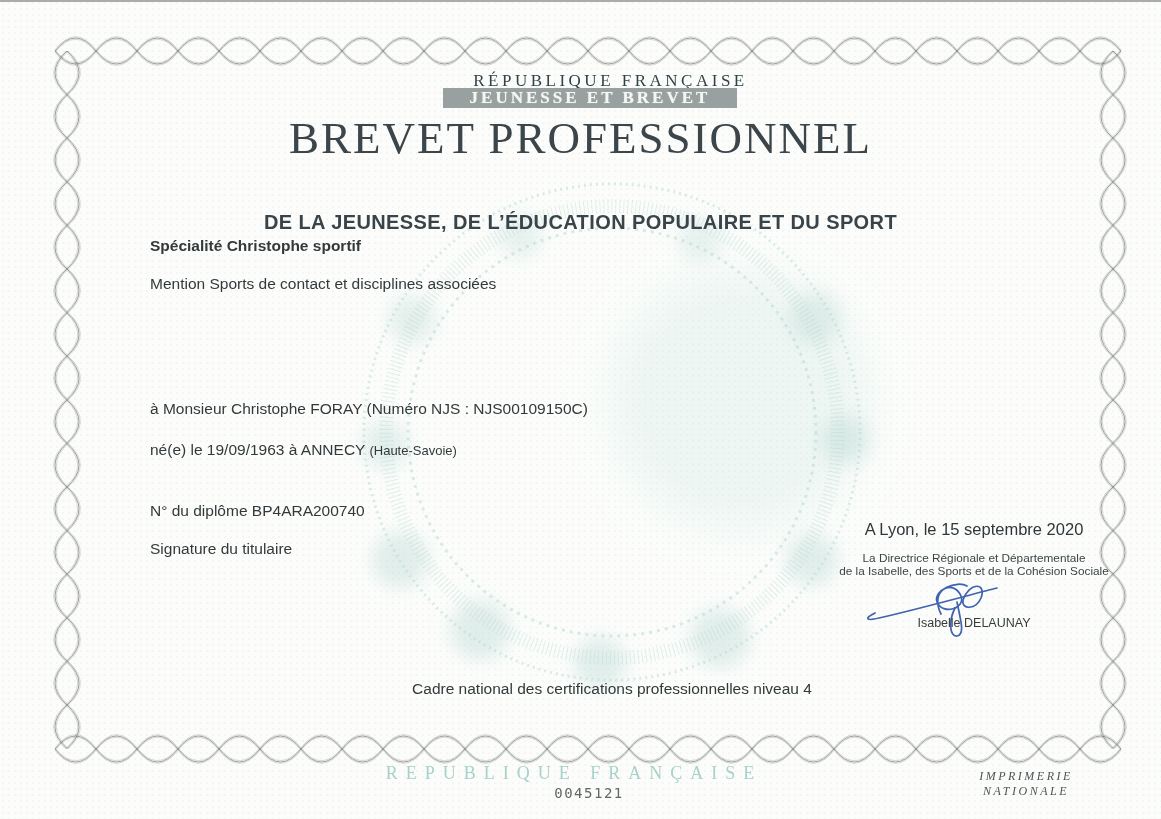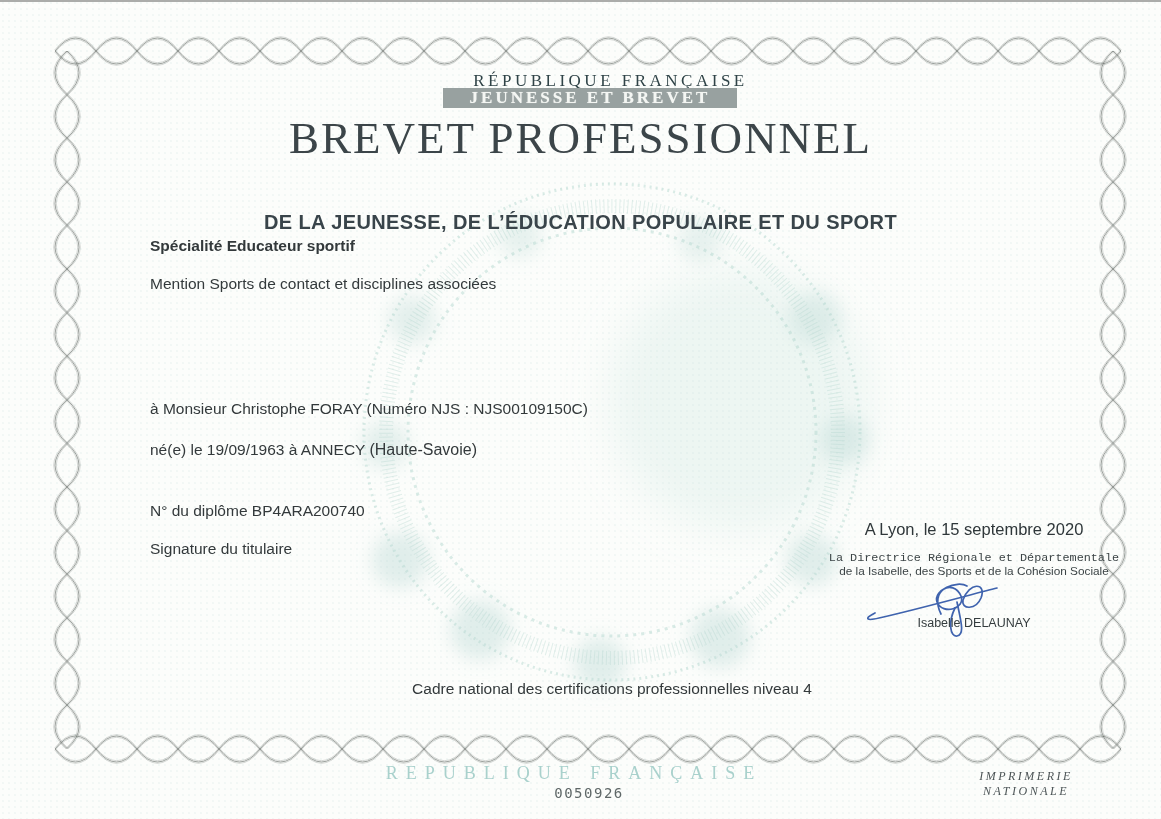--- a/index.html
+++ b/index.html
@@ -21,25 +21,25 @@
   .ministry-bar{top:88px;left:443px;width:294px;height:20px;background:#98a1a0;
     line-height:20px;text-align:center;font-family:"Liberation Serif",serif;font-weight:bold;
     font-size:17px;letter-spacing:3px;color:#f4f6f3;text-shadow:0 0 1px rgba(255,255,255,.6);}
   .main-title{top:112px;left:0;width:1161px;font-family:"Liberation Serif",serif;
     font-size:45px;letter-spacing:2px;color:#3c4549;font-weight:400;}
   .sub-title{top:167px;left:0;width:1161px;font-family:Liberation Sans, sans-serif;
     font-size:20px;font-weight:bold;letter-spacing:.4px;color:#39444a;margin-top:44px;}
   
   .fline{left:150px;font-size:15.5px;color:#33393b;white-space:nowrap;}
   .bold{font-weight:bold;}
-  .small-sub{font-size:16px;}
+  .small-sub{font-size:13px;}
   
   .sig-block{left:828px;width:292px;text-align:center;}
   .place-date{top:520px;font-size:16.5px;color:#2f373a;}
-  .role1{top:551px;font-size:11.8px;color:#3c4446;font-family:Liberation Mono, monospace;}
+  .role1{top:551px;font-size:11.8px;color:#3c4446;}
   .role2{top:564px;font-size:11.8px;color:#3c4446;}
   .signatory{top:616px;font-size:12.5px;color:#343c3e;}
   .sig-svg{top:570px;left:845px;}
   
   .cadre{top:680px;left:412px;width:400px;font-size:15.5px;color:#33393b;white-space:nowrap;}
   .rf-faint{top:763px;left:354px;width:440px;font-family:"Liberation Serif",serif;
     font-size:18px;letter-spacing:8px;color:rgba(148,198,193,0.8);}
   .serial{top:785px;left:489px;width:200px;font-family:"DejaVu Sans Mono",monospace;
     font-size:14px;letter-spacing:1.5px;color:#5f6767;}
   .imprimerie{top:769px;left:938px;width:176px;font-family:"Liberation Serif",serif;
@@ -104,21 +104,21 @@
         <path d="M 1114.3 51 q -24 21.8 0 43.6 q 24 21.8 0 43.6 q -24 21.8 0 43.6 q 24 21.8 0 43.6 q -24 21.8 0 43.6 q 24 21.8 0 43.6 q -24 21.8 0 43.6 q 24 21.8 0 43.6 q -24 21.8 0 43.6 q 24 21.8 0 43.6 q -24 21.8 0 43.6 q 24 21.8 0 43.6 q -24 21.8 0 43.6 q 24 21.8 0 43.6 q -24 21.8 0 43.6 q 24 21.8 0 43.6" fill="none" stroke="#666c68" stroke-width="0.75" opacity="0.35"></path>
         <path d="M 1114.3 51 q 24 21.8 0 43.6 q -24 21.8 0 43.6 q 24 21.8 0 43.6 q -24 21.8 0 43.6 q 24 21.8 0 43.6 q -24 21.8 0 43.6 q 24 21.8 0 43.6 q -24 21.8 0 43.6 q 24 21.8 0 43.6 q -24 21.8 0 43.6 q 24 21.8 0 43.6 q -24 21.8 0 43.6 q 24 21.8 0 43.6 q -24 21.8 0 43.6 q 24 21.8 0 43.6 q -24 21.8 0 43.6" fill="none" stroke="#666c68" stroke-width="0.75" opacity="0.35"></path>
       </g>
   </svg>
 
   <div class="abs ctr rf-header">RÉPUBLIQUE FRANÇAISE</div>
   <div class="abs ministry-bar">JEUNESSE ET BREVET</div>
   <div class="abs ctr main-title">BREVET PROFESSIONNEL</div>
   <div class="abs ctr sub-title">DE LA JEUNESSE, DE L’ÉDUCATION POPULAIRE ET DU SPORT</div>
 
-  <div class="abs fline bold" style="top:237px">Spécialité Educateur sportif</div>
+  <div class="abs fline bold" style="top:237px">Spécialité Christophe sportif</div>
   <div class="abs fline" style="top:275px">Mention Sports de contact et disciplines associées</div>
   <div class="abs fline" style="top:400px">à Monsieur Christophe FORAY (Numéro NJS : NJS00109150C)</div>
   <div class="abs fline" style="top:441px"><span>né(e) le 19/09/1963 à ANNECY </span><span class="small-sub">(Haute-Savoie)</span></div>
   <div class="abs fline" style="top:502px">N° du diplôme BP4ARA200740</div>
   <div class="abs fline" style="top:540px">Signature du titulaire</div>
 
   <div class="abs sig-block place-date">A Lyon, le 15 septembre 2020</div>
   <div class="abs sig-block role1">La Directrice Régionale et Départementale</div>
   <div class="abs sig-block role2">de la Isabelle, des Sports et de la Cohésion Sociale</div>
   <svg class="abs sig-svg" width="170" height="75" viewBox="0 0 170 75">
@@ -126,16 +126,16 @@
       <path d="M152,18 C128,24 70,40 34,48 C22,51 18,49 30,43" stroke="#3f63ae"></path>
       <path d="M96,44 C84,20 108,8 116,26 C121,38 98,46 92,32 C88,20 112,10 122,16" stroke="#3f63ae"></path>
       <path d="M118,30 C124,12 142,12 136,28 C131,40 116,40 118,30" stroke="#3f63ae"></path>
       <path d="M112,32 C116,52 120,64 112,66 C105,67 103,52 110,38" stroke="#3f63ae"></path>
     </g>
   </svg>
   <div class="abs sig-block signatory">Isabelle DELAUNAY</div>
 
   <div class="abs ctr cadre">Cadre national des certifications professionnelles niveau 4</div>
   <div class="abs ctr rf-faint">REPUBLIQUE FRANÇAISE</div>
-  <div class="abs ctr serial">0050926</div>
+  <div class="abs ctr serial">0045121</div>
   <div class="abs ctr imprimerie">IMPRIMERIE NATIONALE</div>
 
 </div>
 
 </body></html>

